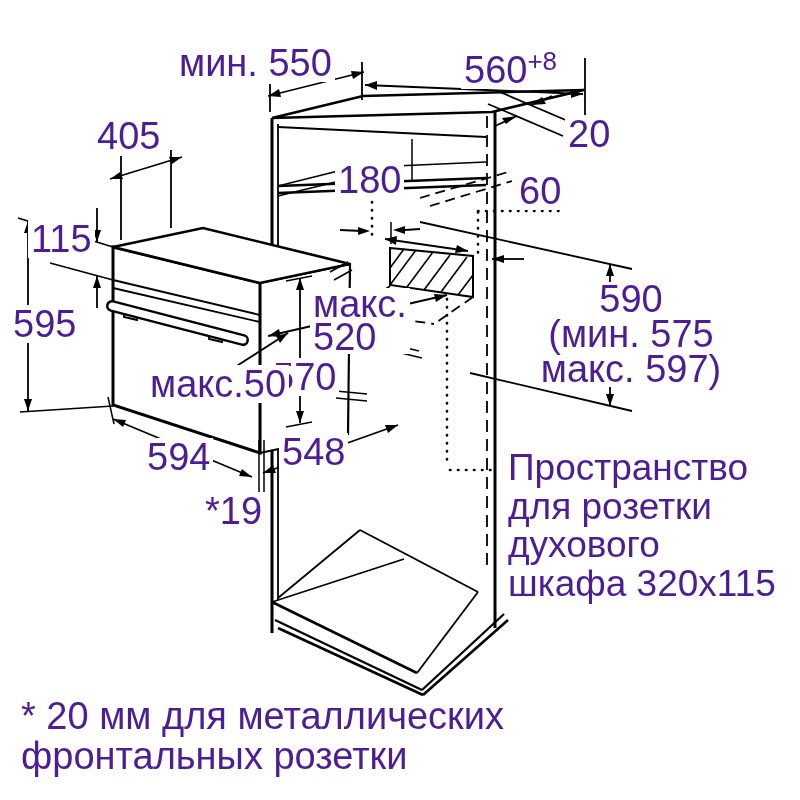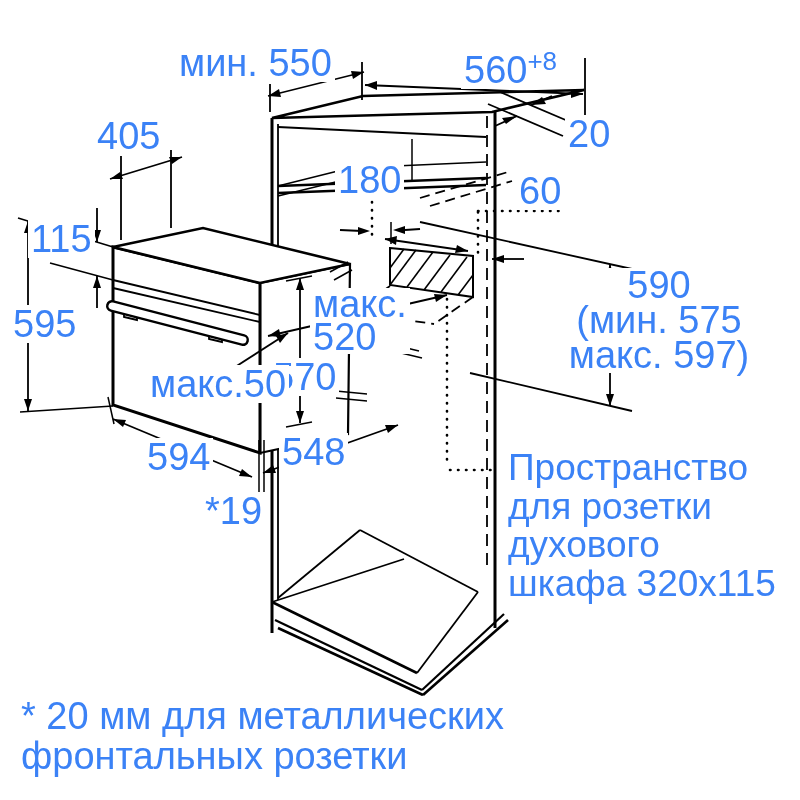--- a/index.html
+++ b/index.html
@@ -1,20 +1,20 @@
 <!DOCTYPE html>
 <html><head>
 <meta charset="utf-8">
 <style>
   html,body{margin:0;padding:0;background:#fff;}
   .stage{position:relative;width:800px;height:800px;background:#fff;overflow:hidden;
          font-family:"Liberation Sans", sans-serif;color:#000;}
   .stage svg{position:absolute;left:0;top:0;}
   .lbl{position:absolute;white-space:nowrap;font-size:38px;line-height:1.0;
-       background:#fff;padding:0 3px;color:#3b82f6;}
+       background:#fff;padding:0 3px;color:#4c1d95;}
   .lbl.small{font-size:37px;}
   .sup{font-size:26px;vertical-align:13px;}
   .block .ln{display:block;}
   .center{text-align:center;}
   .lh33 .ln{line-height:33px;}
   .lh35 .ln{line-height:35px;}
   .lh38 .ln{line-height:38.5px;}
   .lh40 .ln{line-height:40px;}
 </style>
 </head>
@@ -212,21 +212,21 @@
 
   <div class="lbl block lh33" style="left:310px;top:288px;">
     <span class="ln">макс.</span>
     <span class="ln">520</span>
   </div>
 
   <div class="lbl" style="left:270px;top:358px;">570</div>
 
   <div class="lbl" style="left:115px;top:365px;padding-left:35px;">макс.50</div>
 
-  <div class="lbl block lh35 center" style="left:536px;top:268px;width:184px;margin-left:28px;">
+  <div class="lbl block lh35 center" style="left:536px;top:282px;width:184px;">
     <span class="ln">590</span>
     <span class="ln">(мин. 575</span>
     <span class="ln">макс. 597)</span>
   </div>
 
   <div class="lbl" style="left:144px;top:438px;">594</div>
 
   <div class="lbl" style="left:279px;top:433px;">548</div>
 
   <div class="lbl" style="left:202px;top:492px;">*19</div>

